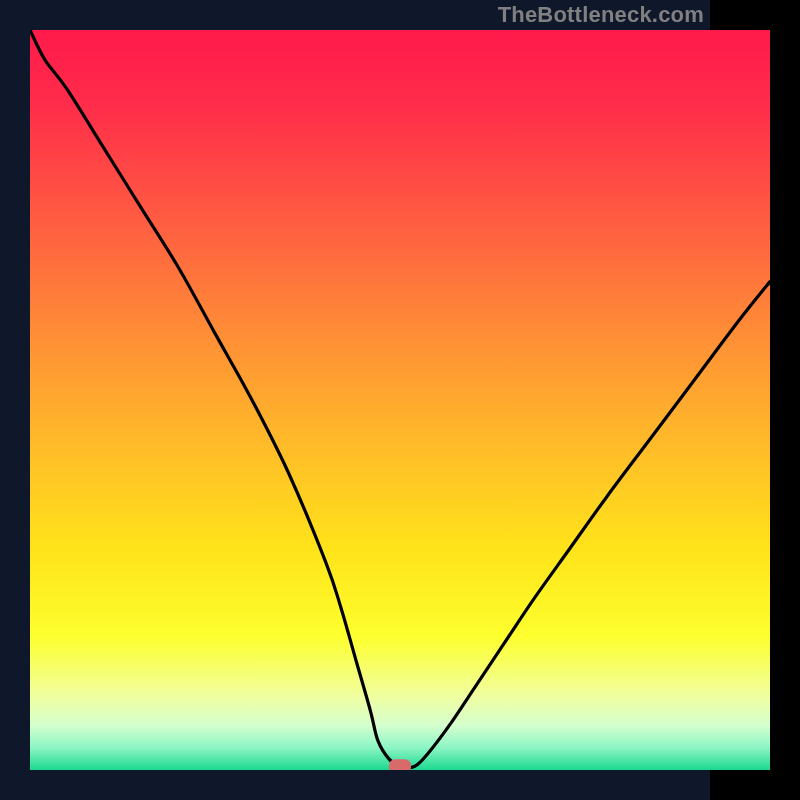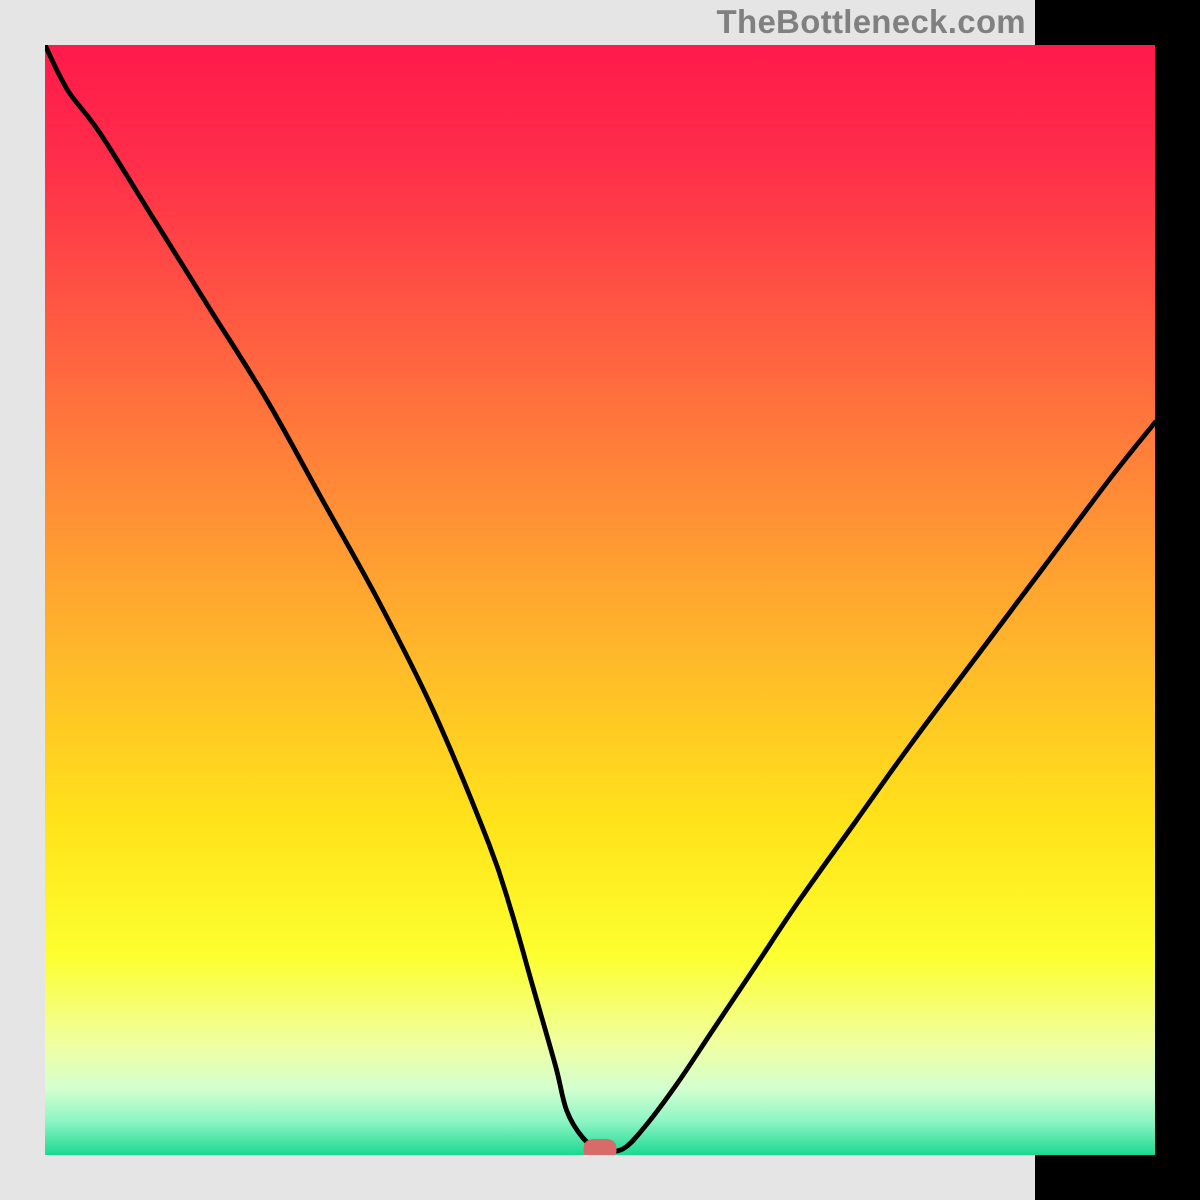--- a/index.html
+++ b/index.html
@@ -8,21 +8,22 @@
     width: 800px;
     height: 800px;
     overflow: hidden;
     background: #000;
     font-family: Arial, Helvetica, sans-serif;
   }
   .container {
     position: relative;
     width: 690px;
     height: 800px;
-    background: #e5e5e5;
+    background: #0f172a;
+    padding-left: 20px;
   }
   .watermark {
     position: absolute;
     top: 2px;
     right: 6px;
     color: #808080;
     font-size: 22px;
     font-weight: bold;
     z-index: 10;
     letter-spacing: 0.2px;

